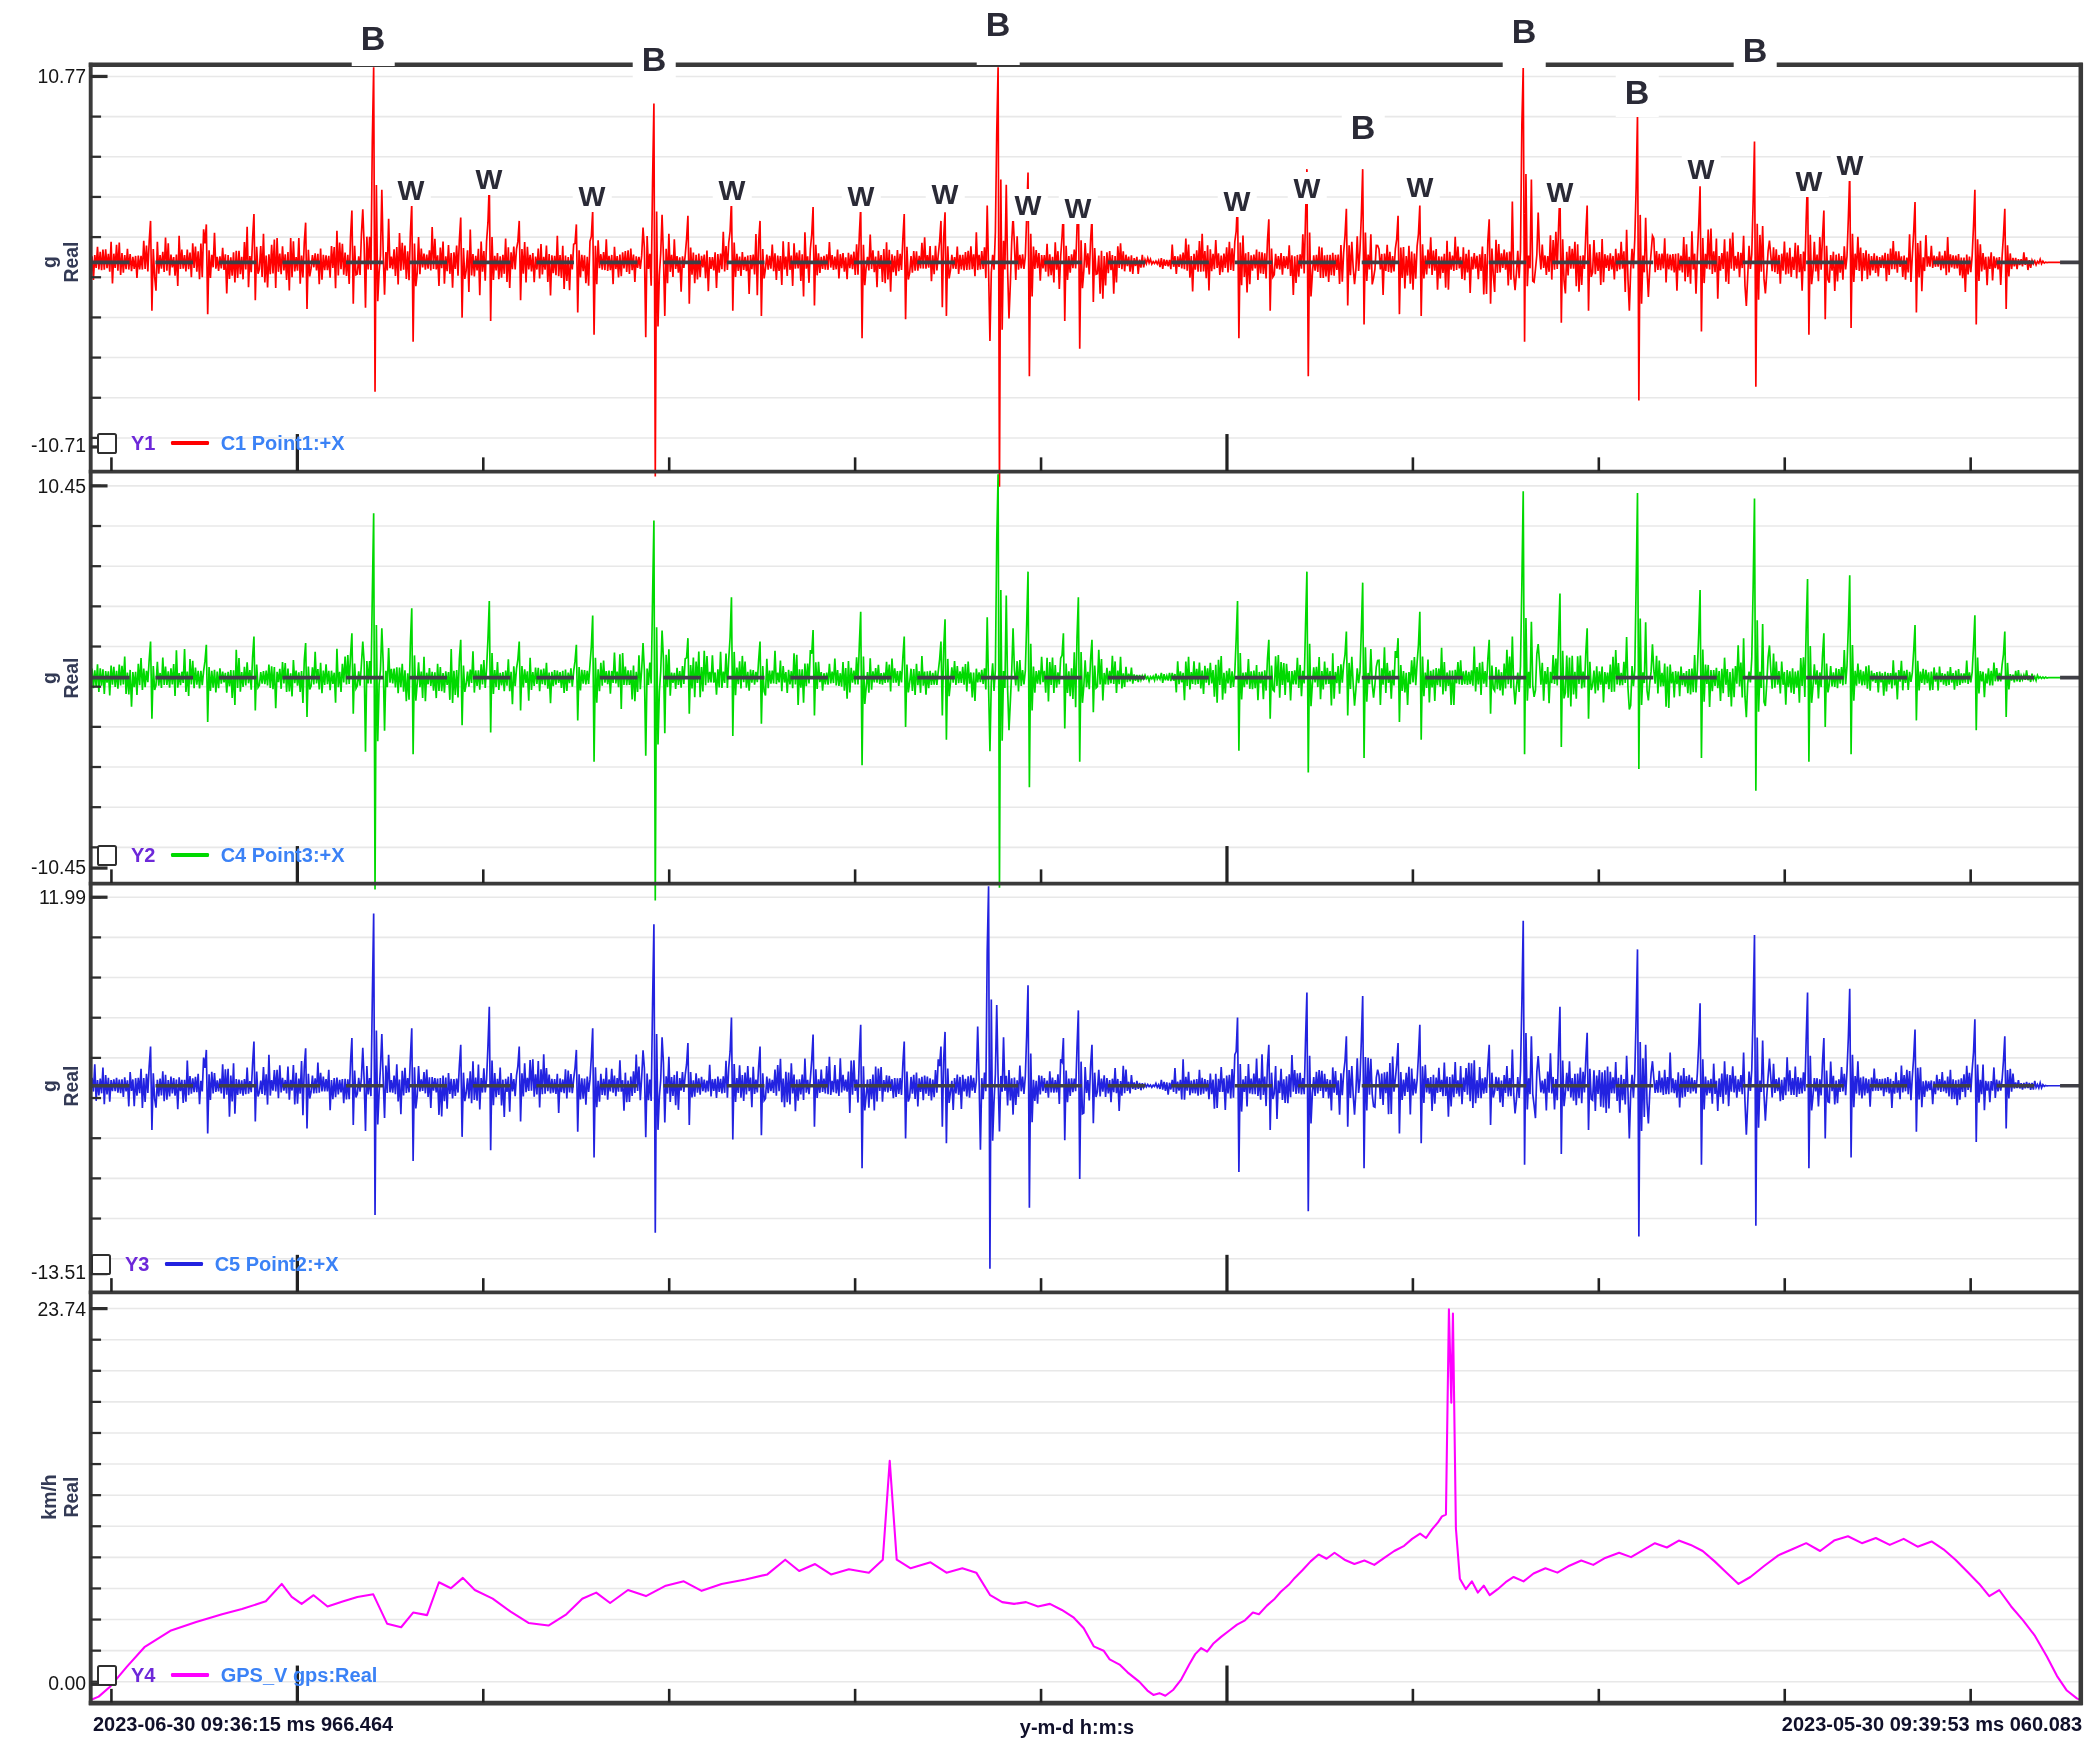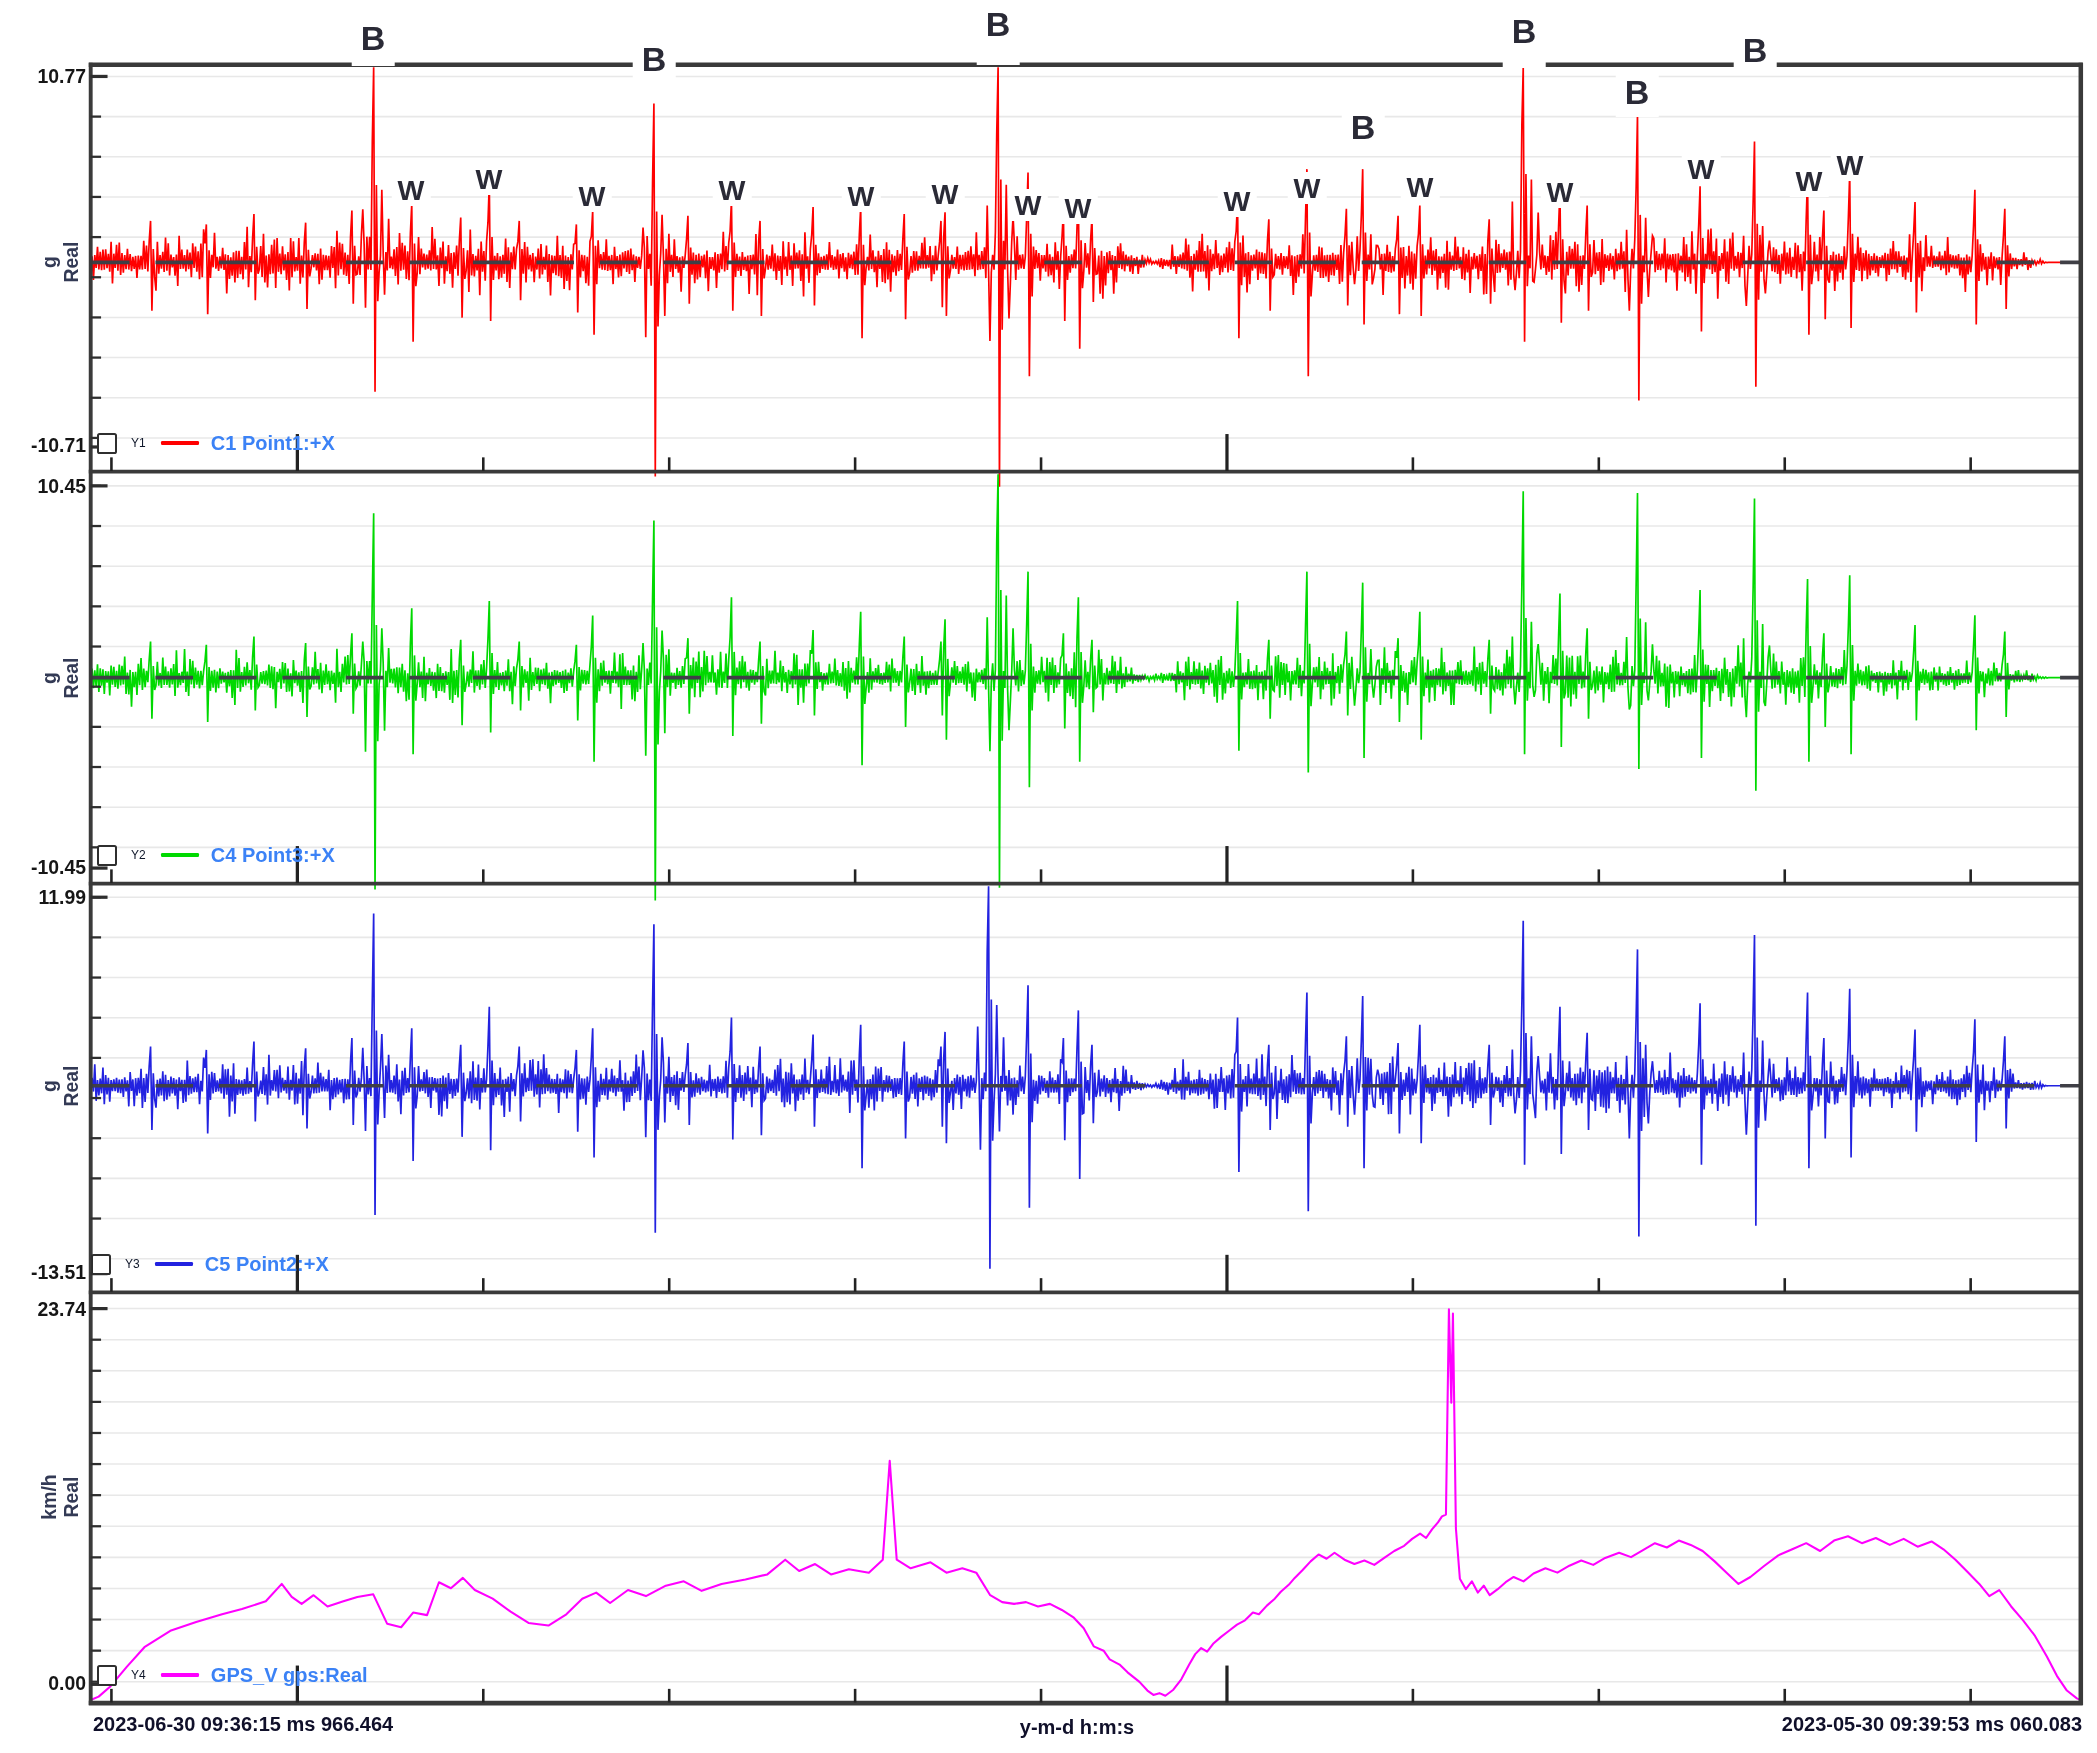--- a/index.html
+++ b/index.html
@@ -1,25 +1,25 @@
 <!DOCTYPE html>
 <html style="font-size:10.4px"><head>
 <meta charset="utf-8">
 <style>
   html,body{margin:0;padding:0;background:#ffffff;}
   .stage{position:relative;width:2097px;height:1753px;background:#fff;overflow:hidden;
          font-family:"Liberation Sans", sans-serif;}
   svg{position:absolute;left:0;top:0;}
-  .ylab{position:absolute;width:86px;text-align:right;font-size:19.4px;font-weight:700;
+  .ylab{position:absolute;width:86px;text-align:right;font-size:19.4px;font-weight:400;
         color:#161616;line-height:21px;height:21px;}
   .unit{position:absolute;text-align:center;font-size:19.4px;font-weight:700;color:#333a55;
         line-height:22px;transform:translate(-50%,-50%) rotate(-90deg);white-space:nowrap;}
   .legend{position:absolute;height:26px;display:flex;align-items:center;}
   .cbx{width:15.6px;height:17px;background:#fff;border:2.6px solid #2f2f2f;border-radius:2.6px;}
-  .laxis{font-size:12px;font-weight:400;color:#0f172a;margin-left:14.3px;}
+  .laxis{font-size:20px;font-weight:700;color:#6d28d9;margin-left:14.3px;}
   .lline{width:38px;height:4.5px;margin-left:15.6px;border-radius:1.3px;}
   .lname{font-size:20px;font-weight:700;color:#3b82f6;margin-left:11.7px;white-space:nowrap;}
   .ann{position:absolute;transform:translateX(-50%);background:#ffffff;color:#2a2a36;
        text-align:center;z-index:5;}
   .ann.b{font-size:34px;font-weight:700;line-height:38px;padding:0 9px;}
   .ann.w{font-size:28.5px;font-weight:700;line-height:32px;padding:0 5.8px;}
   .xlab{position:absolute;font-size:20px;font-weight:600;color:#10102a;white-space:nowrap;}
 </style>
 </head>
 <body>

